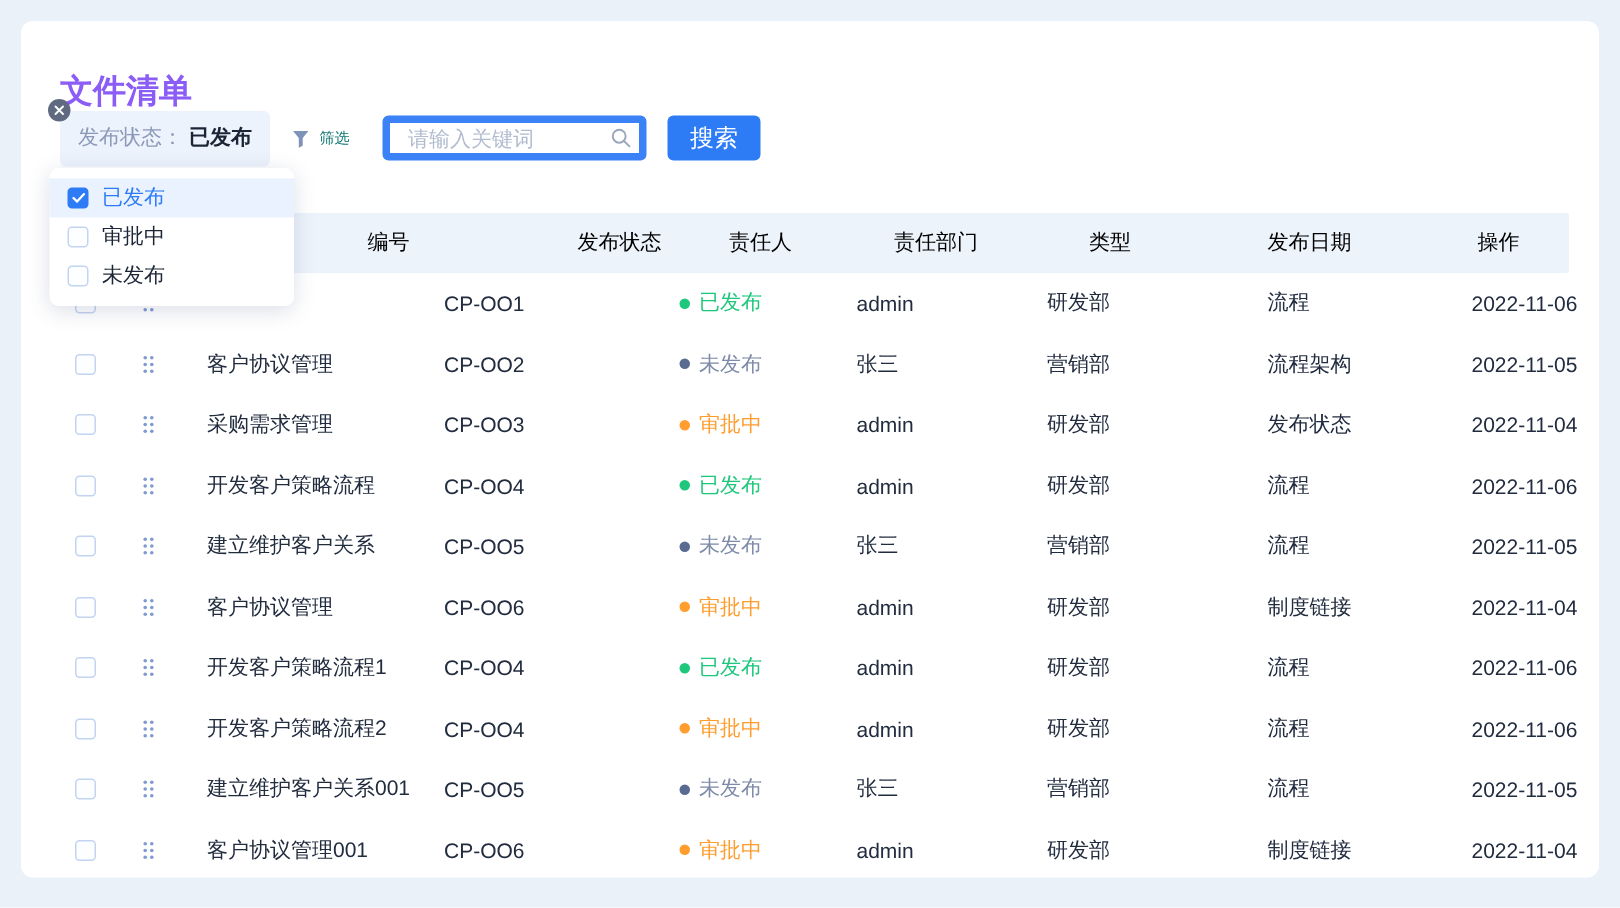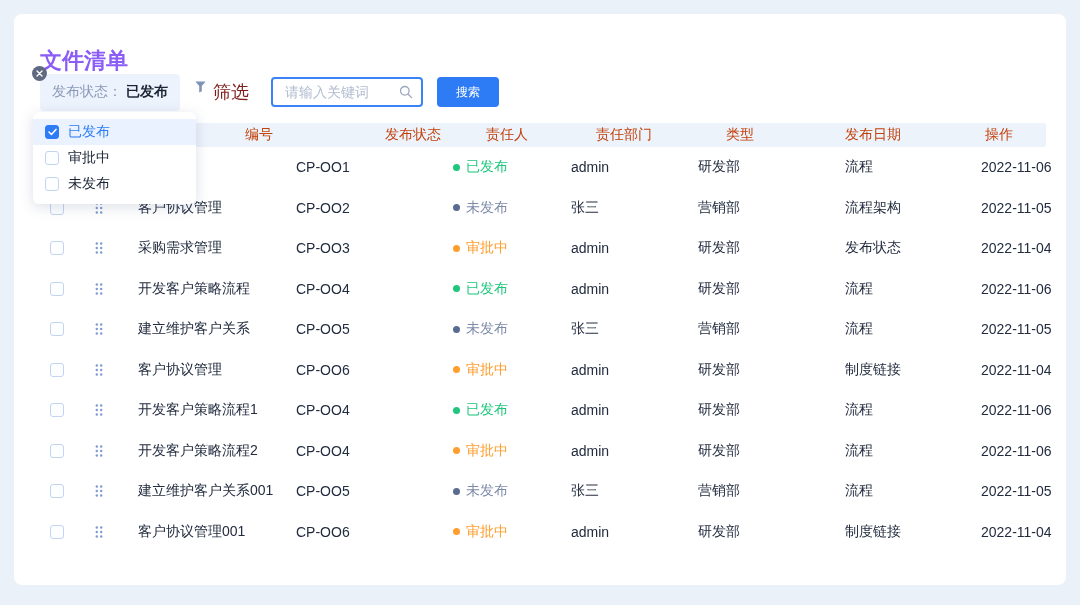--- a/index.html
+++ b/index.html
@@ -27,35 +27,35 @@
     padding:4px 12px;background:#edf3fc;border-radius:4px;font-size:14px;
     cursor:pointer;
   }
   .chip-label{color:#8a99b8;}
   .chip-value{color:#1b2536;font-weight:600;margin-left:4px;}
   .chip-close{
     position:absolute;left:-8px;top:-8px;width:15px;height:15px;border-radius:50%;
     background:#5f6a80;display:flex;align-items:center;justify-content:center;cursor:pointer;
   }
   .filter-trigger{
-    display:flex;align-items:flex-start;margin-left:14px;gap:6px;
-    font-size:18px;color:#7f1d1d;cursor:pointer;
+    display:flex;align-items:center;margin-left:14px;gap:6px;
+    font-size:10px;color:#0f766e;cursor:pointer;
   }
   .search-box{position:relative;margin-left:22px;}
   .search-box input{
-    width:152px;height:30px;box-sizing:border-box;
-    border:2px solid #3b82f6;border-radius:4px;
+    width:176px;height:30px;box-sizing:border-box;
+    border:5px solid #3b82f6;border-radius:4px;
     padding:0 32px 0 12px;font-size:14px;color:#1b2536;outline:none;
     font-family:"Liberation Sans", sans-serif;background:#fff;
   }
   .search-box input::placeholder{color:#b1bccf;}
   .search-icon{position:absolute;right:10px;top:8px;pointer-events:none;}
   .search-btn{
     margin-left:14px;width:62px;height:30px;border:none;border-radius:4px;
-    background:#2d7cf6;color:#ffffff;font-size:12px;cursor:pointer;
+    background:#2d7cf6;color:#ffffff;font-size:16px;cursor:pointer;
     font-family:"Liberation Sans", sans-serif;
   }
   
   .dropdown{
     position:absolute;left:19px;top:98px;width:163px;z-index:10;
     background:#ffffff;border-radius:6px;padding:7px 0;
     box-shadow:0 3px 14px rgba(60,80,120,.18);
   }
   .dd-option{
     display:flex;align-items:center;height:26px;padding:0 12px;gap:9px;
@@ -67,21 +67,21 @@
     border:1px solid #c3d4f0;background:#fdfeff;flex:0 0 auto;
     display:flex;align-items:center;justify-content:center;cursor:pointer;
   }
   .cbx.checked{background:#2d7cf6;border-color:#2d7cf6;}
   
   .table{position:absolute;left:26px;top:109px;width:1006px;}
   .tr{
     display:grid;align-items:center;
     grid-template-columns:38px 26px 141px 140px 101px 110px 130px 119px 140px 1fr;
   }
-  .thead{height:24px;background:#edf3fb;border-radius:2px;font-size:14px;color:#c2410c;}
+  .thead{height:40px;background:#edf3fb;border-radius:2px;font-size:14px;color:#000000;margin-top:19px;}
   .trow{height:40.5px;font-size:14px;color:#222c3f;gap:17px;}
   .cell-check{display:flex;justify-content:flex-start;padding-left:10px;}
   .cell-handle{display:flex;align-items:center;}
   .status{display:flex;align-items:center;gap:6px;}
   .status .dot{width:7px;height:7px;border-radius:50%;flex:0 0 auto;}
   .actions{display:flex;align-items:center;gap:17px;}
   .icon-btn{display:flex;cursor:pointer;}
   .drag-handle{cursor:grab;display:flex;}
 </style>
 </head>

